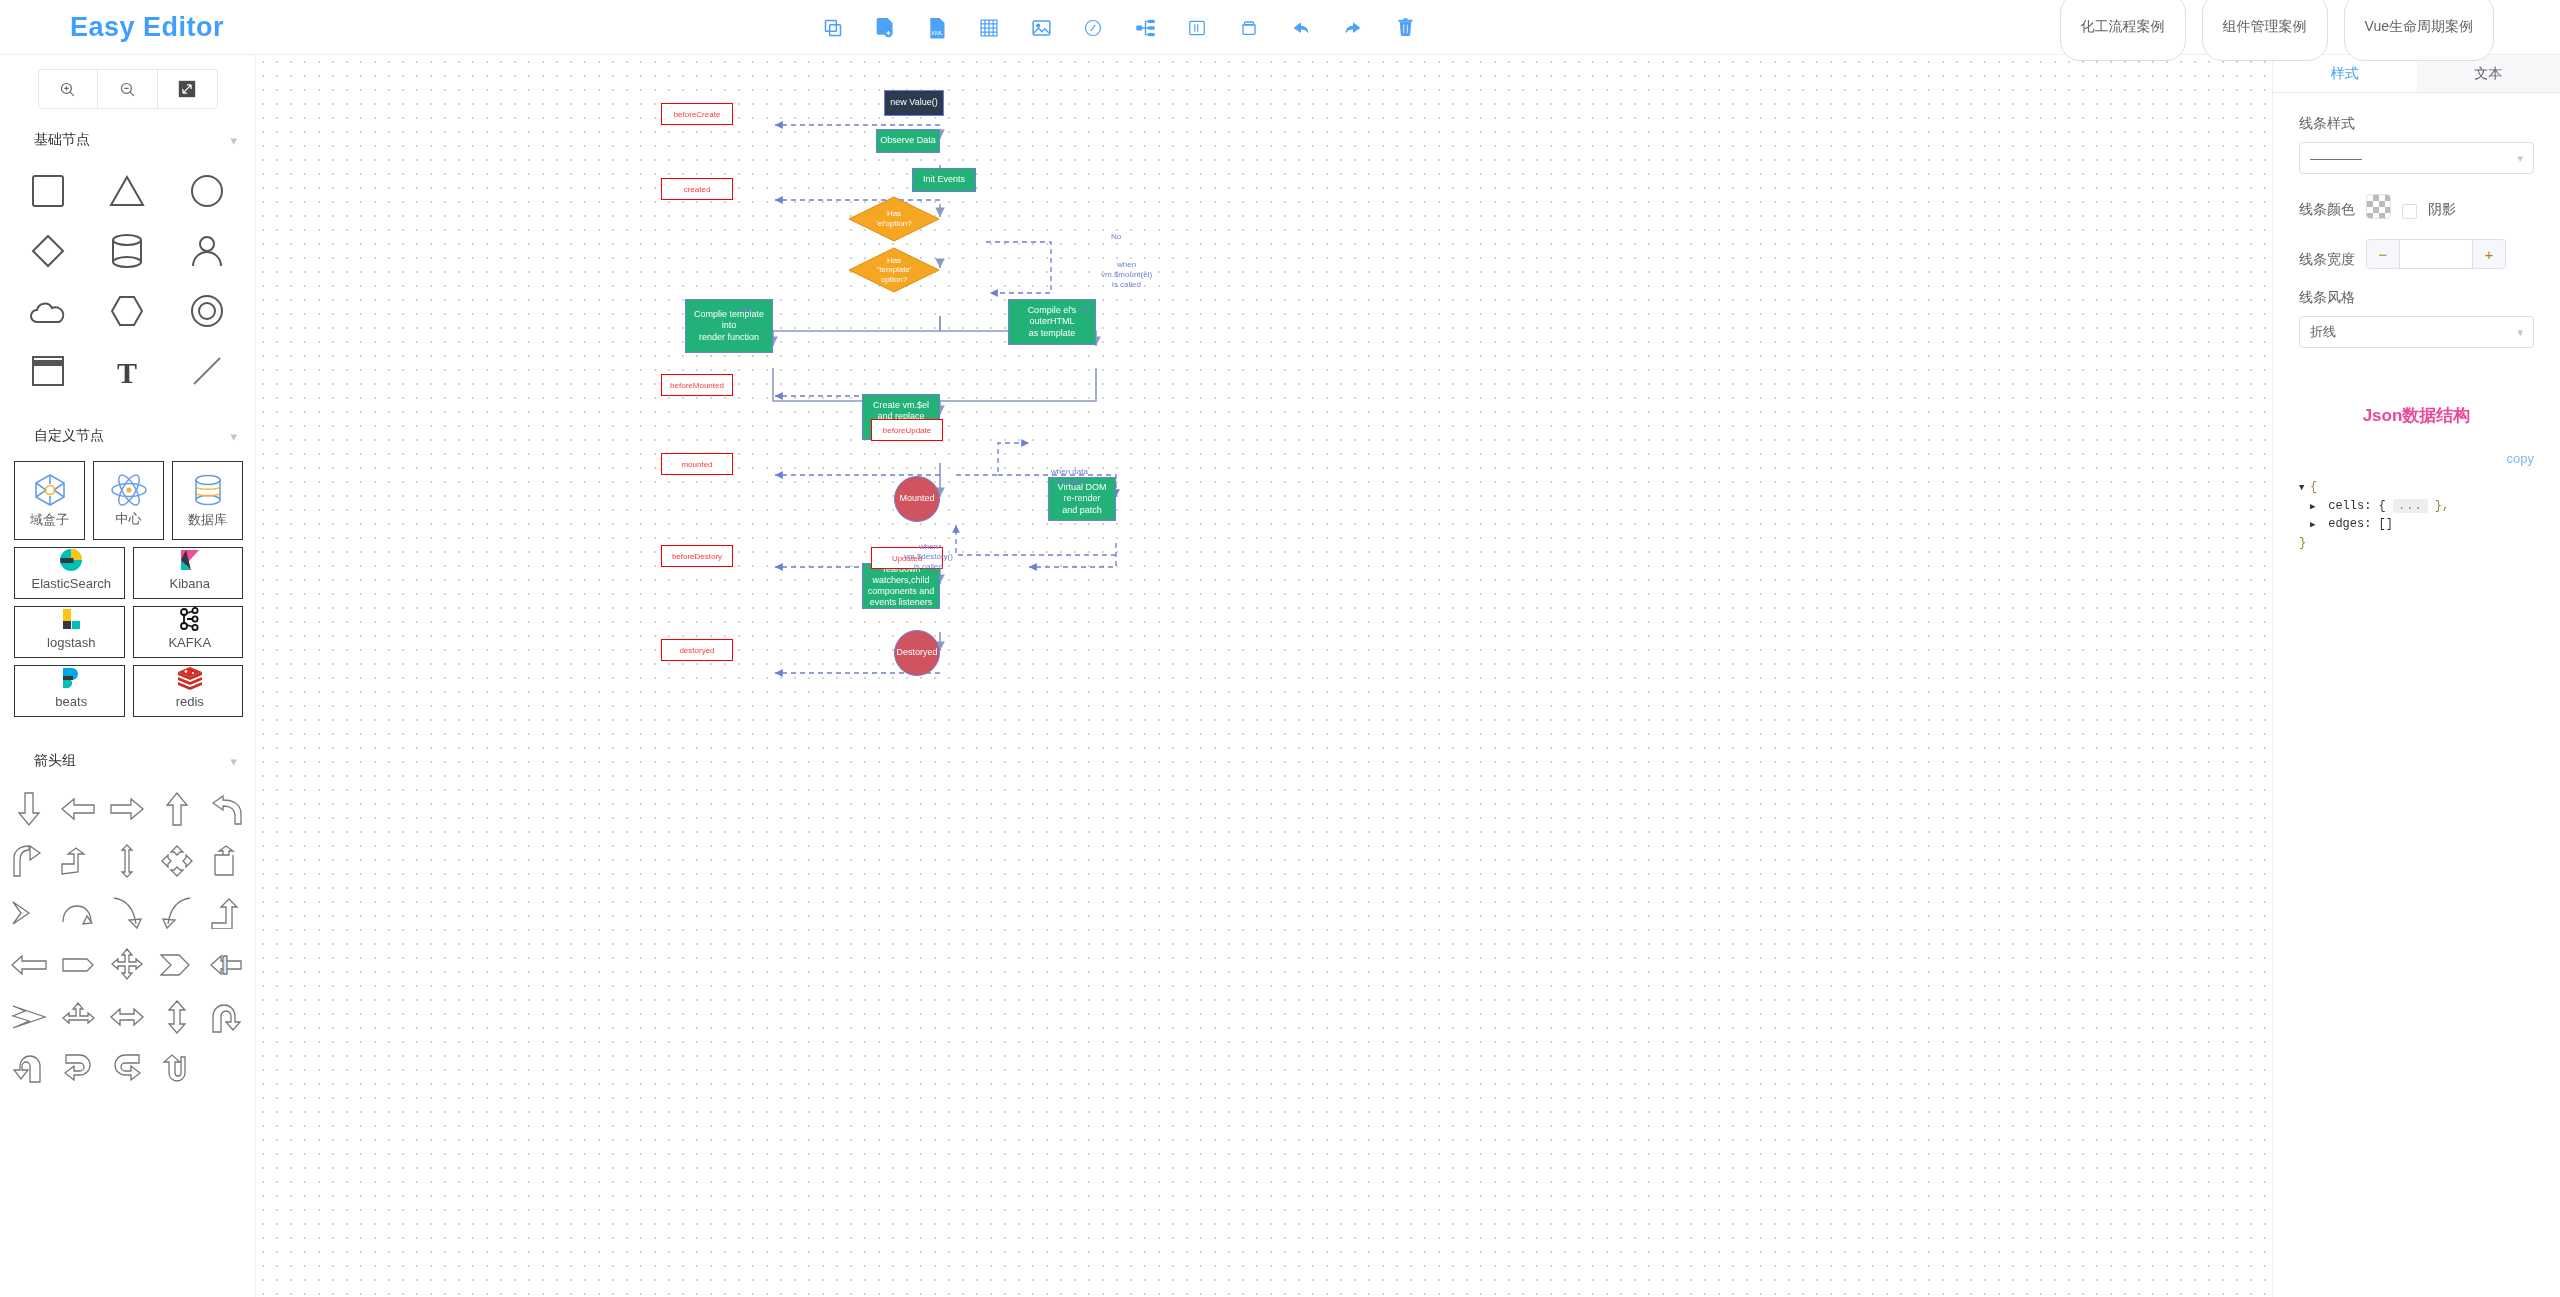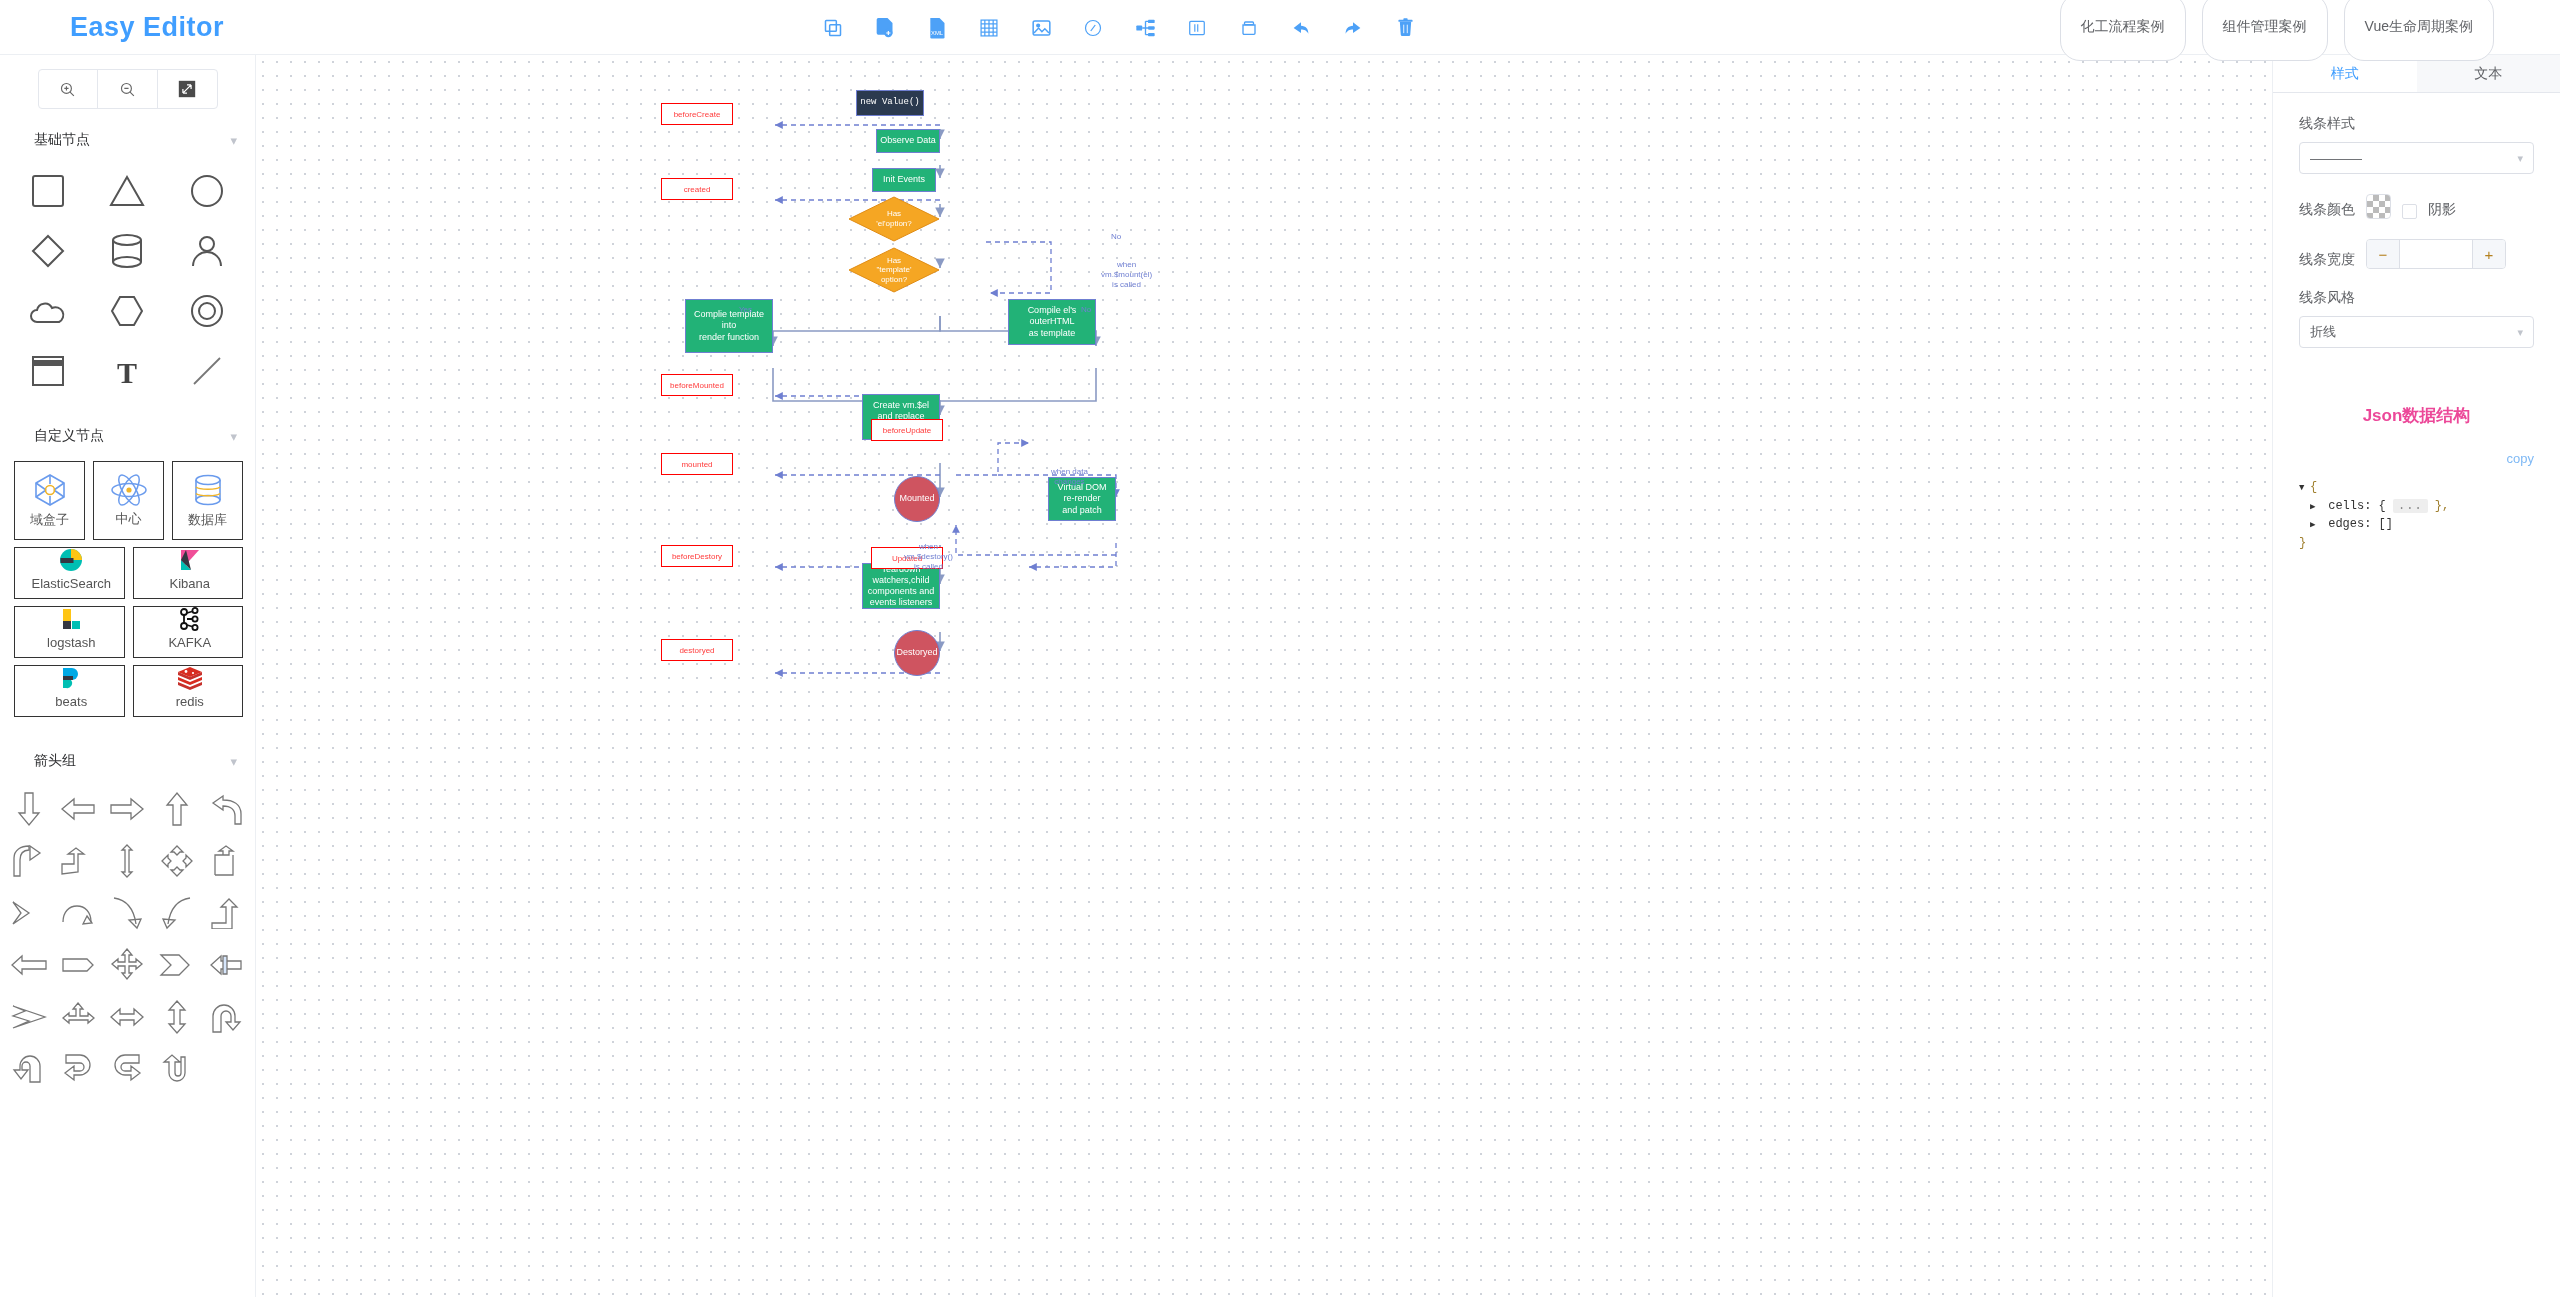--- a/index.html
+++ b/index.html
@@ -649,23 +649,23 @@
         <path d="M684,512 L519,512" marker-end="url(#ahd)"></path>
         <path d="M684,618 L519,618" marker-end="url(#ahd)"></path>
         <path d="M730,187 L795,187 L795,238 L734,238" marker-end="url(#ahd)"></path>
         <path d="M700,420 L742,420 L742,388 L773,388" marker-end="url(#ahd)"></path>
         <path d="M742,420 L860,420 L860,442" marker-end="url(#ahd)"></path>
         <path d="M860,488 L860,512 L773,512" marker-end="url(#ahd)"></path>
         <path d="M860,500 L700,500 L700,470" marker-end="url(#ahd)"></path>
       </g>
     </svg>
 
-    <div class="node nbox" id="n0" style="left: 600px; top: 35px; width: 68px; height: 26px; background: rgb(43, 58, 79); white-space: pre-line; font-family: Liberation Mono, monospace;">new Value()</div>
+    <div class="node nbox" id="n0" style="left: 628px; top: 35px; width: 60px; height: 26px; background: rgb(43, 58, 79); white-space: pre-line;">new Value()</div>
     <div class="node nbox" id="n1" style="left: 620px; top: 74px; width: 64px; height: 24px; background: rgb(34, 178, 119); white-space: pre-line;">Observe Data</div>
-    <div class="node nbox" id="n2" style="left: 616px; top: 113px; width: 64px; height: 24px; background: rgb(34, 178, 119); white-space: pre-line;">Init Events</div>
+    <div class="node nbox" id="n2" style="left: 656px; top: 113px; width: 64px; height: 24px; background: rgb(34, 178, 119); white-space: pre-line;">Init Events</div>
     <div class="node" id="n3" style="left: 592px; top: 141px; width: 92px; height: 46px;">
         <svg width="92" height="46" style="position:absolute;left:0;top:0">
           <path d="M46,1 L91,23 L46,45 L1,23 Z" fill="#f5a623" stroke="#e08c14" stroke-width="1"></path>
         </svg>
         <div style="position:absolute;left:0;top:0;width:100%;height:100%;display:flex;align-items:center;justify-content:center;color:#fff;font-size:8px;line-height:1.2;text-align:center;white-space:pre-line">Has
 'el'option?</div>
       </div>
     <div class="node" id="n4" style="left: 592px; top: 192px; width: 92px; height: 46px;">
         <svg width="92" height="46" style="position:absolute;left:0;top:0">
           <path d="M46,1 L91,23 L46,45 L1,23 Z" fill="#f5a623" stroke="#e08c14" stroke-width="1"></path>

